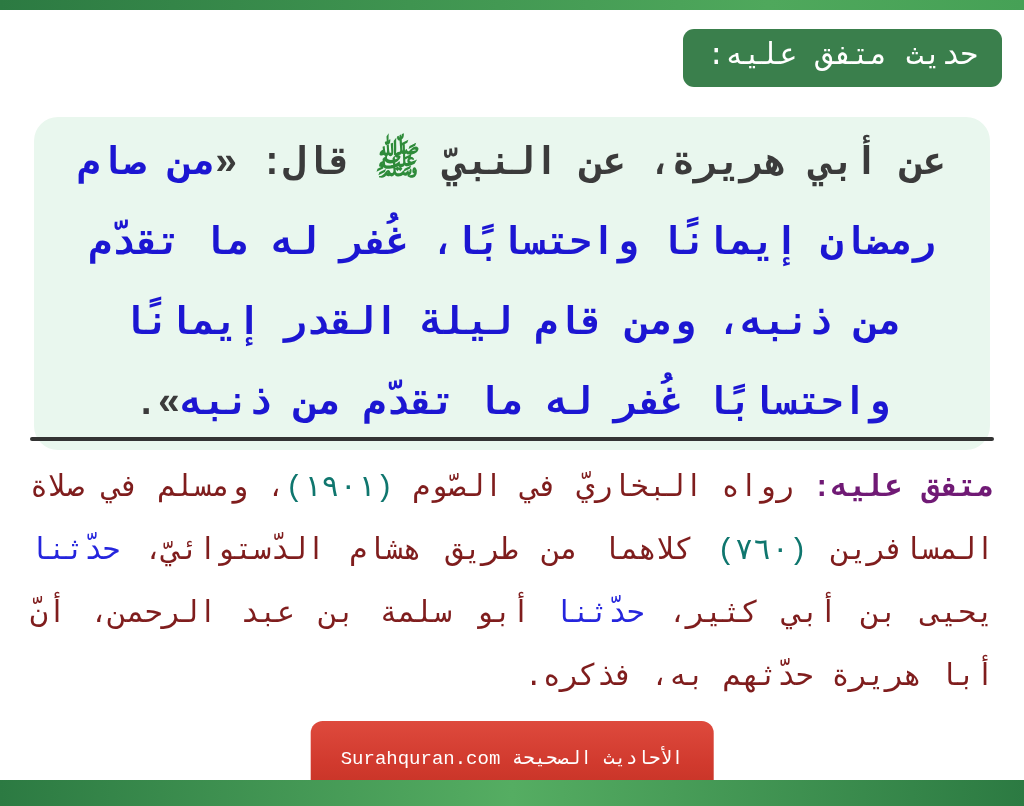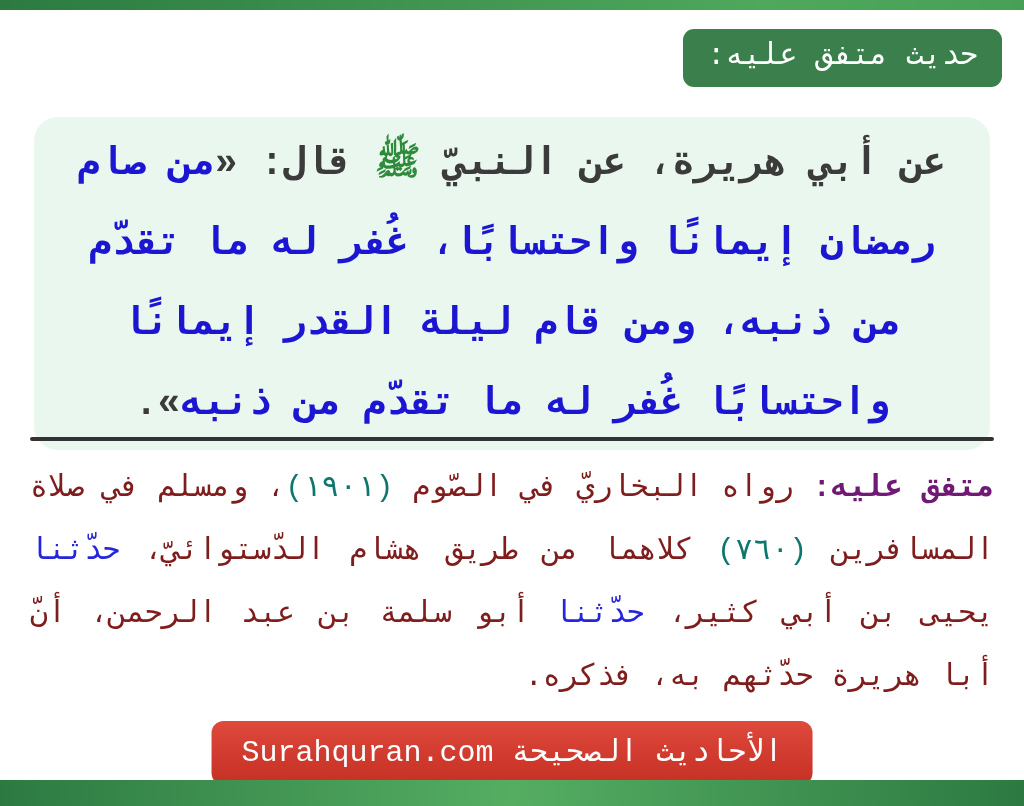--- a/index.html
+++ b/index.html
@@ -38,22 +38,22 @@
     background:#333333;border-radius:2px;
   }
   .takhrij{
     position:absolute;top:457px;left:30px;right:30px;
     direction:rtl;text-align:justify;
     font-size:30px;line-height:63px;color:#4a4a4a;margin:0;
   }
   .banner{
     position:absolute;top:721px;left:50%;transform:translateX(-50%);
     background:linear-gradient(180deg,#de4a3d 0%,#d13a2e 55%,#c43224 100%);
-    color:#ffffff;font-size:30px;line-height:36px;
-    padding:14px 30px;border-radius:12px;
+    color:#ffffff;font-size:19px;line-height:36px;
+    padding:20px 30px;border-radius:12px;
     white-space:nowrap;direction:rtl;
   }
   .bottom-bar{
     position:absolute;bottom:0;left:0;width:1024px;height:26px;
     background:linear-gradient(90deg,#2c7a42 0%,#55ad62 50%,#2c7a42 100%);
     z-index:3;
   }
   
   .seg-dark{color:#3b3b3b;}
   .takhrij .seg-dark{color:#7f1d1d;}

